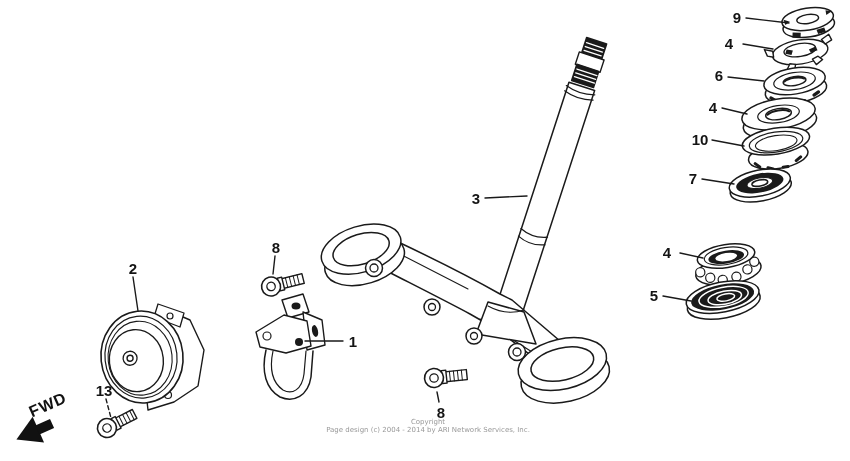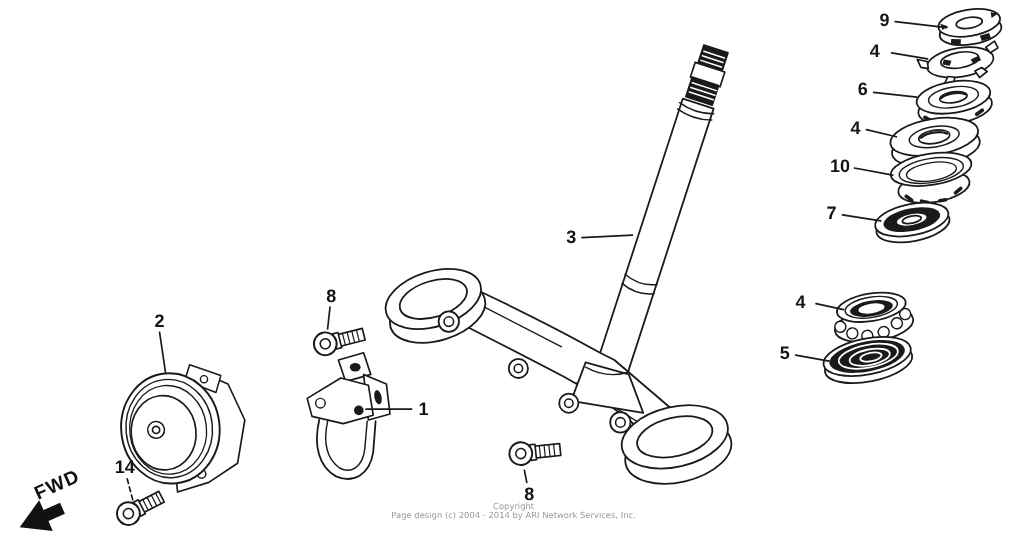--- a/index.html
+++ b/index.html
@@ -204,21 +204,21 @@
       <path d="M106,399 L111,418" stroke-dasharray="4 3"></path>
     </g>
 
     <g transform="rotate(-24 42 428)" fill="#111111" stroke="none">
       <polygon points="14,428 38,414 38,442"></polygon>
       <rect x="37" y="423" width="16" height="10"></rect>
     </g>
   </svg>
 
   <div class="callout" style="left:133px;top:268px">2</div>
-  <div class="callout" style="left:104px;top:390px">14</div>
+  <div class="callout" style="left:104px;top:390px">13</div>
   <div class="callout" style="left:353px;top:341px">1</div>
   <div class="callout" style="left:276px;top:247px">8</div>
   <div class="callout" style="left:441px;top:412px">8</div>
   <div class="callout" style="left:476px;top:198px">3</div>
   <div class="callout" style="left:737px;top:17px">9</div>
   <div class="callout" style="left:729px;top:43px">4</div>
   <div class="callout" style="left:719px;top:75px">6</div>
   <div class="callout" style="left:713px;top:107px">4</div>
   <div class="callout" style="left:700px;top:139px">10</div>
   <div class="callout" style="left:693px;top:178px">7</div>

